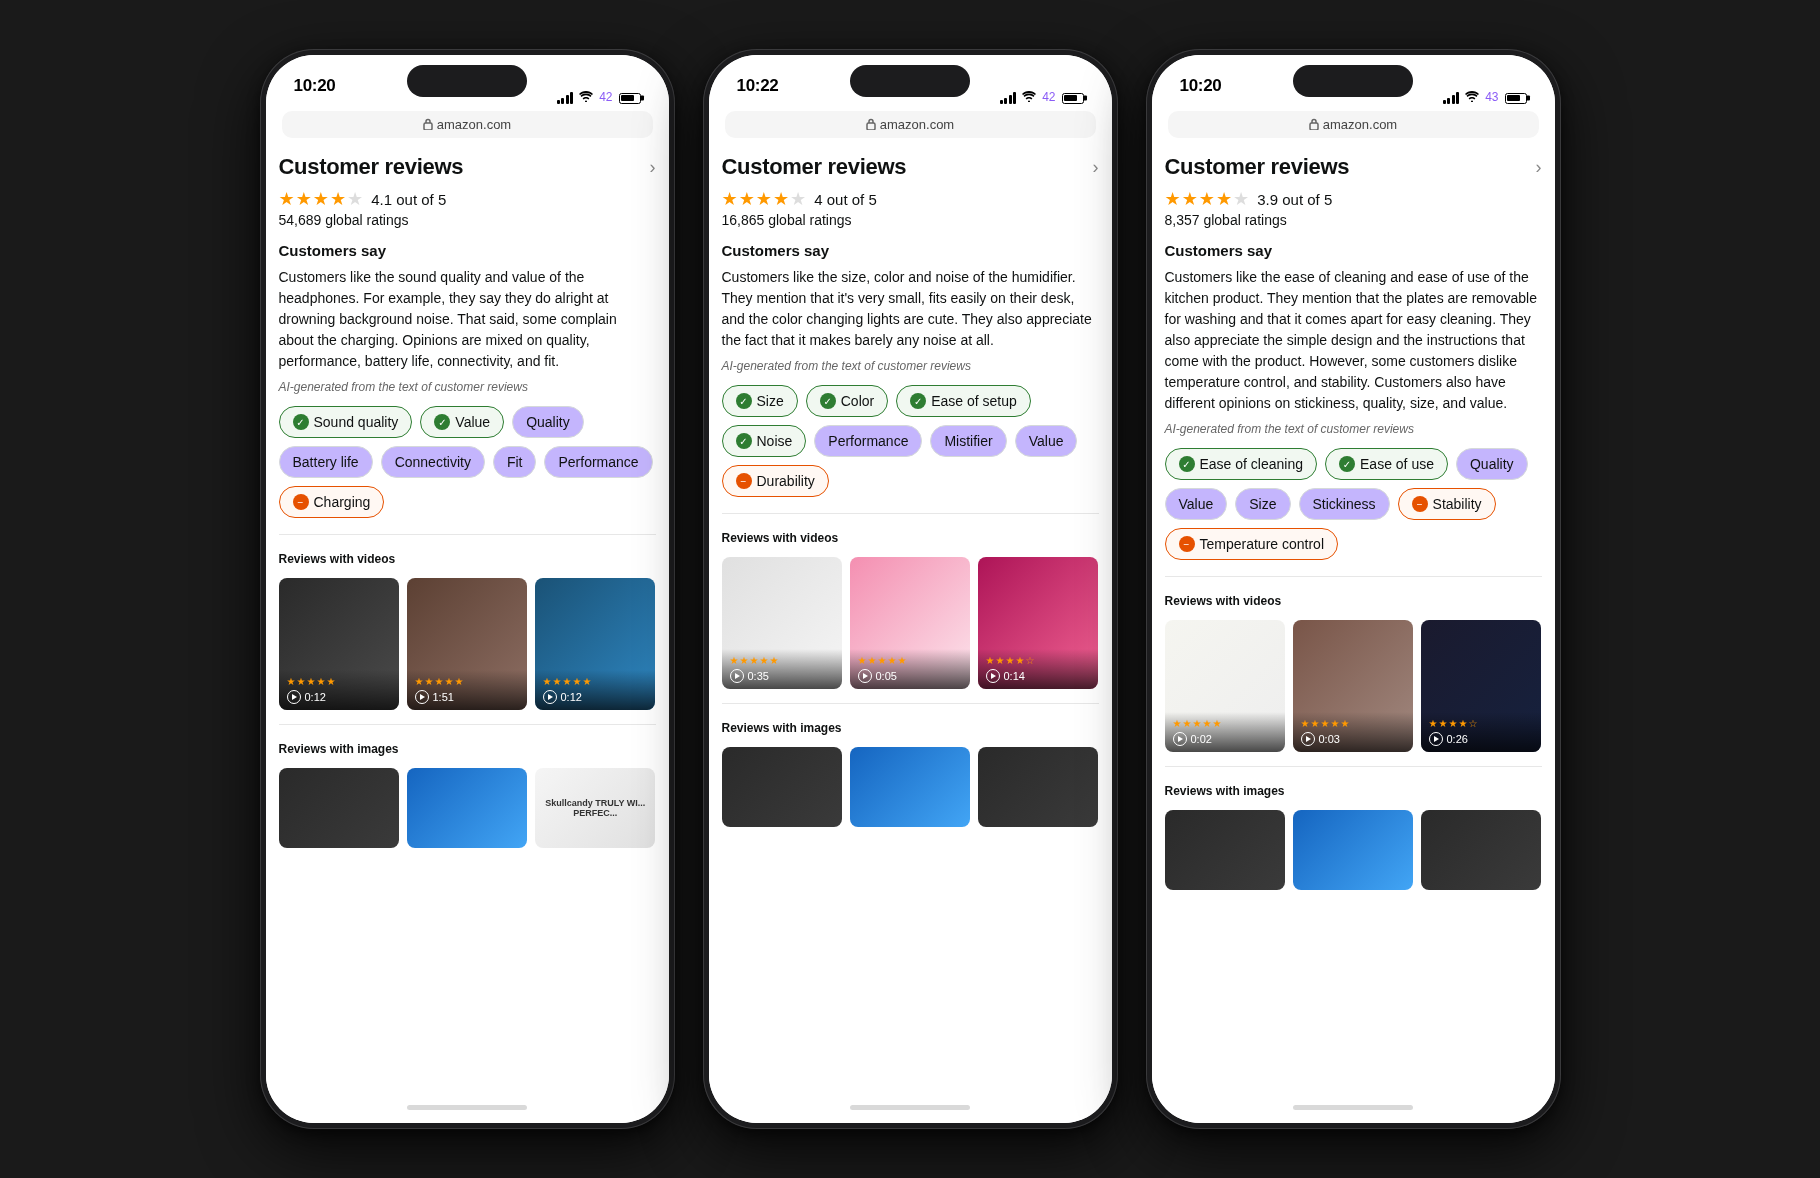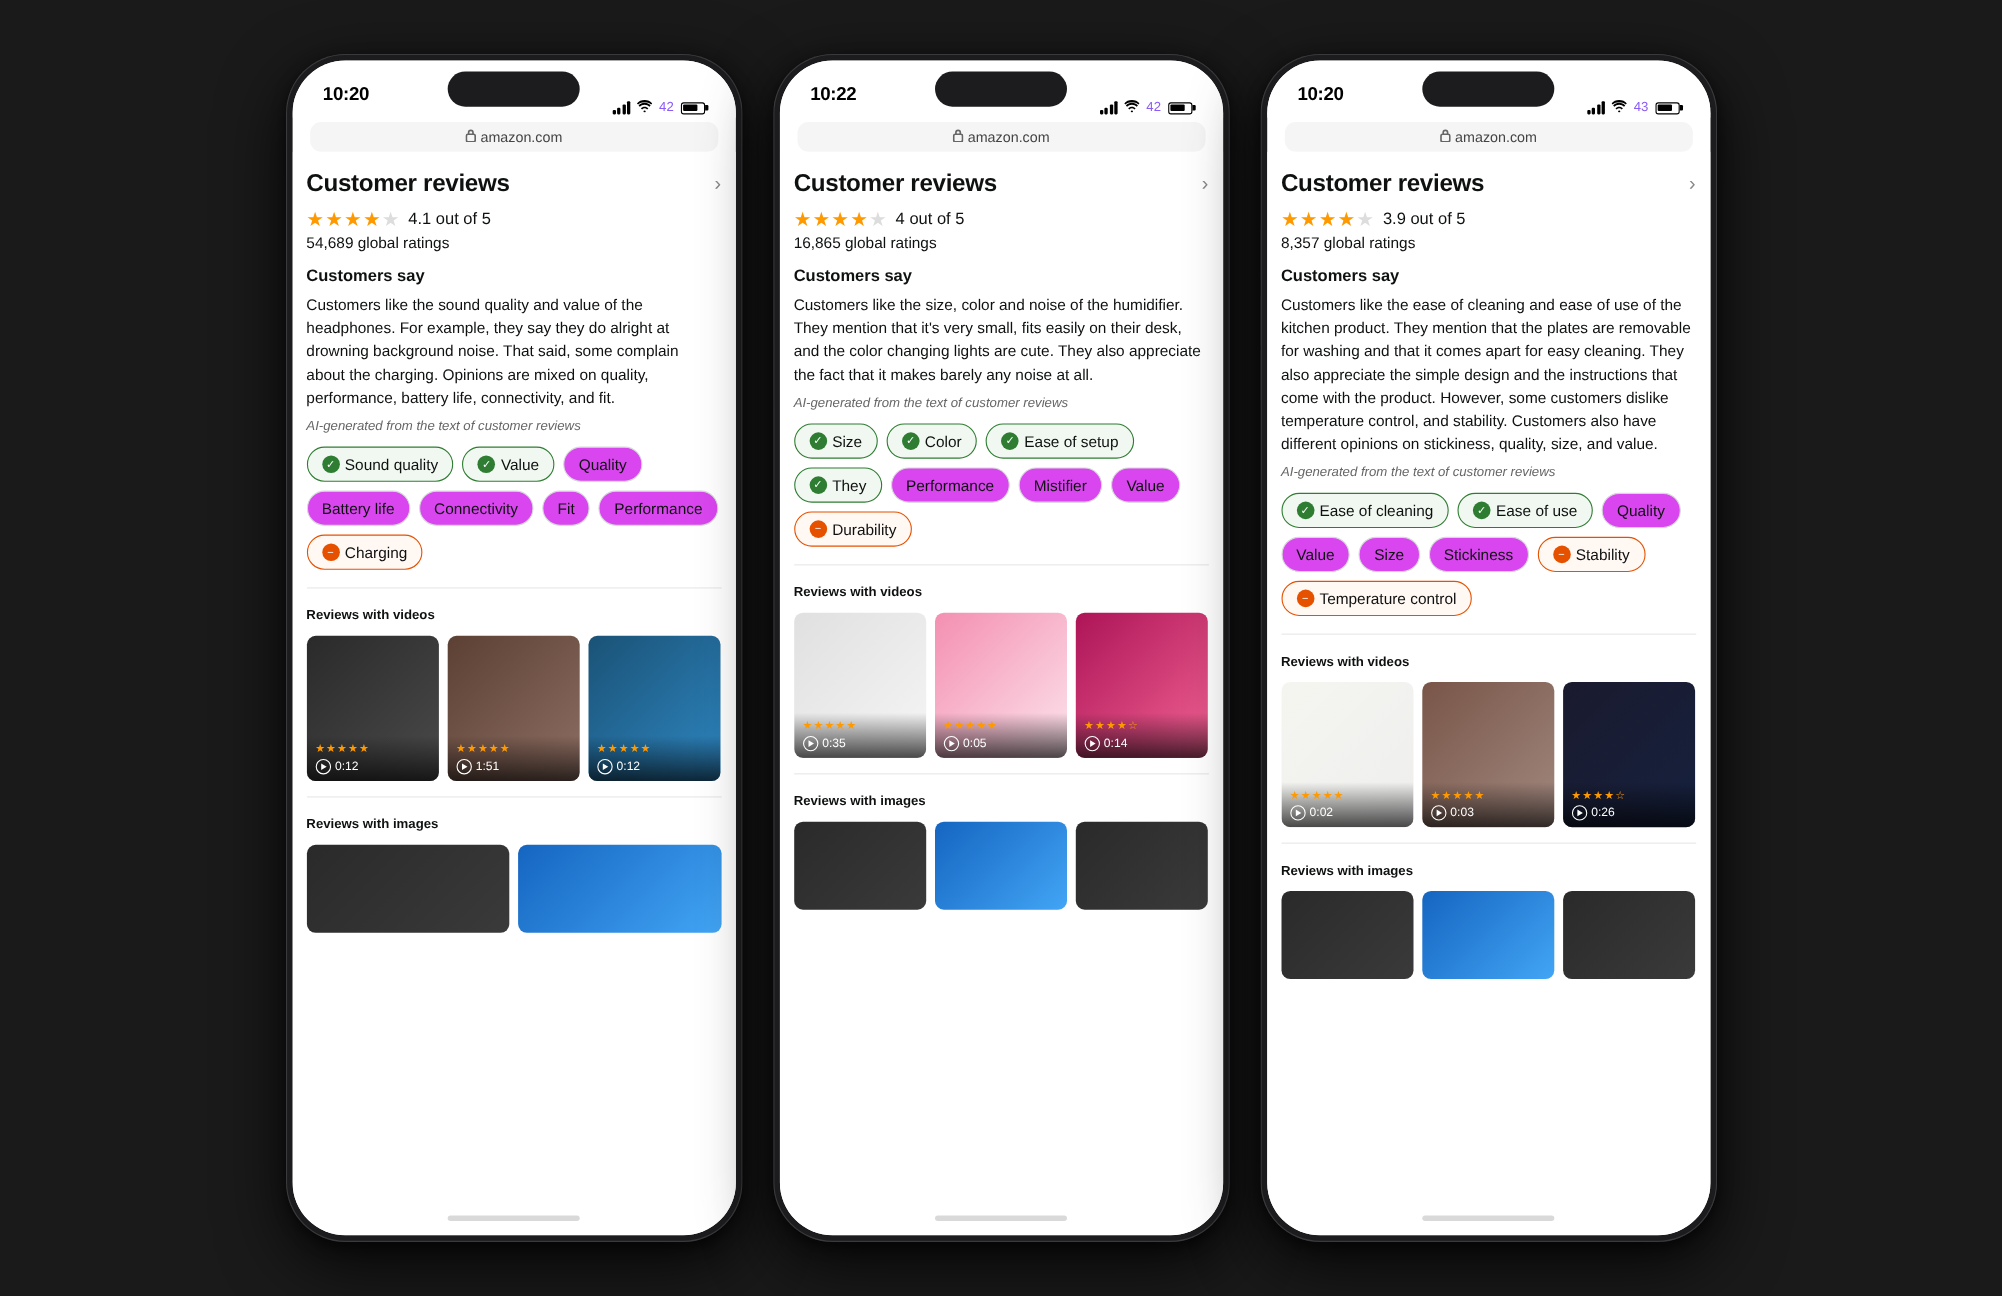--- a/index.html
+++ b/index.html
@@ -288,21 +288,21 @@
 
     .tag {
       display: flex;
       align-items: center;
       gap: 5px;
       padding: 7px 13px;
       border-radius: 20px;
       font-size: 14px;
       font-weight: 400;
       color: #0F1111;
-      background: #d946ef;
+      background: #c4b5fd;
       border: 1.5px solid #d5d9d9;
       cursor: default;
     }
 
     .tag.positive {
       border-color: #2e7d32;
       background: #f1f8f1;
     }
 
     .tag.negative {
@@ -617,20 +617,25 @@
       </div>
 
         </div>
 
         <div class="divider"></div>
 
         <div class="reviews-section-title">Reviews with images</div>
         <div class="image-thumbnails">
           <div class="img-thumb img-thumb-dark"></div>
             <div class="img-thumb img-thumb-blue"></div>
+            <div class="img-thumb img-thumb-text">
+              <span class="img-thumb-label">Skullcandy
+TRULY WI...
+PERFEC...</span>
+            </div>
         </div>
 
       </div>
 
       <div class="home-indicator">
         <div class="home-bar"></div>
       </div>
     </div>
   </div>
     <div class="phone">
@@ -700,21 +705,21 @@
             <div class="tag positive">
               <span class="tag-icon green">✓</span>
               <span>Color</span>
             </div>
             <div class="tag positive">
               <span class="tag-icon green">✓</span>
               <span>Ease of setup</span>
             </div>
             <div class="tag positive">
               <span class="tag-icon green">✓</span>
-              <span>They</span>
+              <span>Noise</span>
             </div>
             <div class="tag">
               <span>Performance</span>
             </div>
             <div class="tag">
               <span>Mistifier</span>
             </div>
             <div class="tag">
               <span>Value</span>
             </div>

